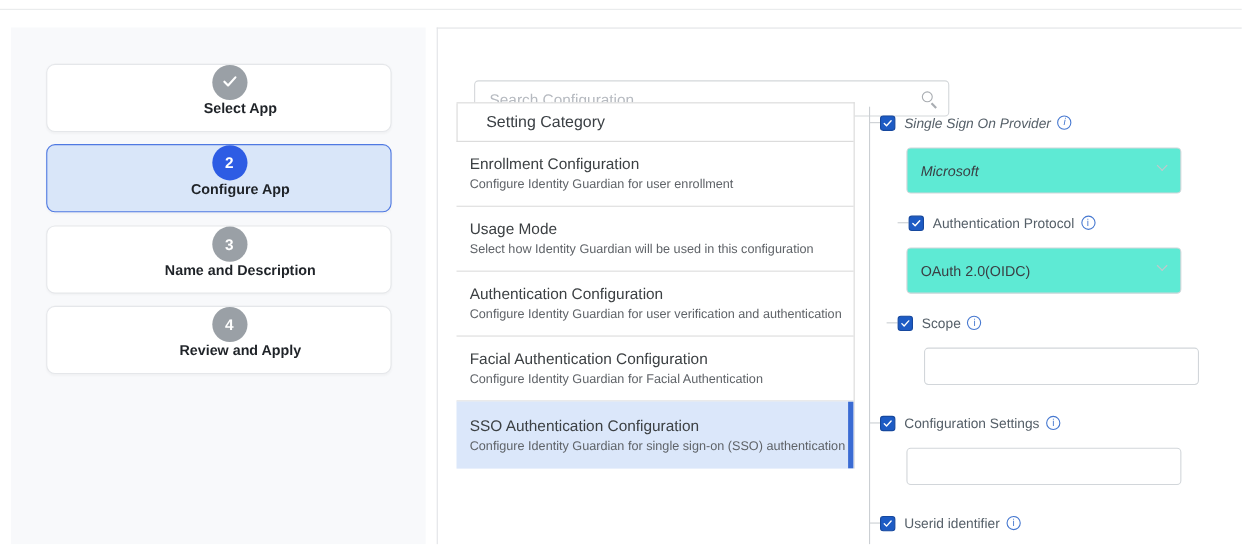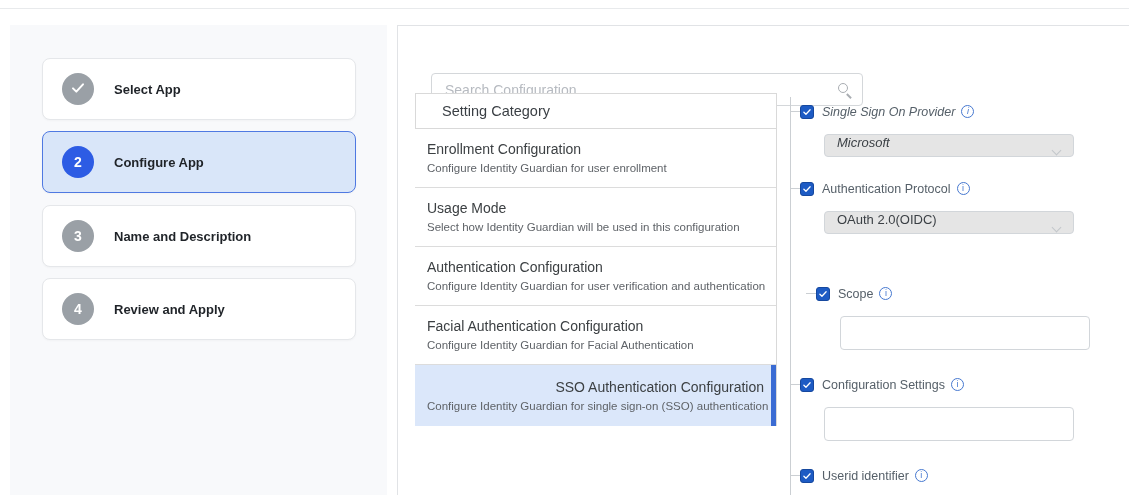--- a/index.html
+++ b/index.html
@@ -7,21 +7,21 @@
   body { font-family:"Liberation Sans", sans-serif; }
   #root { position:relative; width:1129px; height:495px; background:#fff; overflow:hidden; }
 
   
   .topline { position:absolute; left:0; top:8px; width:1129px; height:1px; background:#e8eaec; }
 
   
   .steps-panel { position:absolute; left:10px; top:25px; width:377px; height:470px; background:#f8f9fb; }
   .step-card { position:absolute; left:32px; width:314px; height:62px; background:#fff;
                border:1px solid #e5e7ea; border-radius:8px; display:flex; align-items:center;
-               padding-left:19px; cursor:pointer; box-shadow:0 1px 2px rgba(0,0,0,0.03); }
+               padding-left:19px; cursor:pointer; box-shadow:0 1px 2px rgba(0,0,0,0.03);flex-direction:column; }
   .step-card:nth-of-type(1){ top:33px; }
   .step-card:nth-of-type(2){ top:106px; }
   .step-card:nth-of-type(3){ top:180px; }
   .step-card:nth-of-type(4){ top:253px; }
   .step-card.active { background:#d9e6f9; border-color:#4f79e2; }
   .step-circle { width:32px; height:32px; border-radius:50%; background:#9aa0a6; color:#fff;
                  display:flex; align-items:center; justify-content:center;
                  font-size:14px; font-weight:bold; flex:0 0 32px; }
   .step-card.active .step-circle { background:#2d5ce4; }
   .step-label { margin-left:20px; font-size:13px; font-weight:bold; color:#1f2328; }
@@ -42,45 +42,45 @@
   .search-icon::after { content:""; position:absolute; left:8px; top:9px; width:6px; height:1.5px;
                         background:#a9adb2; transform:rotate(45deg); transform-origin:left center; }
 
   
   .settings-list { position:absolute; left:415px; top:93px; width:362px;
                    border-top:1px solid #d9d9d9; border-right:1px solid #d9d9d9; background:#fff; }
   .list-header { height:35px; line-height:34px; padding-left:26px; font-size:14.5px; font-weight:500;
                  color:#3a3f44; border-left:1px solid #d9d9d9; border-bottom:1px solid #d9d9d9; }
   .list-item { position:relative; height:59px; padding:12px 12px 0; border-bottom:1px solid #dcdcdc;
                cursor:pointer; overflow:hidden; }
-  .list-item:last-child { height:61px; border-bottom:none; padding-top:14px;text-align:right; }
+  .list-item:last-child { height:61px; border-bottom:none; padding-top:14px; }
   .list-item.selected { background:#dbe7fa; }
   .item-title { font-size:14px; color:#3c4043; white-space:nowrap; }
   .item-desc { margin-top:5px; font-size:11.5px; color:#5f6368; white-space:nowrap; }
   .sel-bar { display:none; position:absolute; right:0; top:0; width:5px; height:100%; background:#3a6bd3; }
   .list-item.selected .sel-bar { display:block; }
 
   
   .tree-trunk { position:absolute; left:790px; top:97px; width:1px; height:398px; background:#cbcfd3; }
   .field-group { position:absolute; left:790px; width:310px; height:72px; }
   #form-area .field-group:nth-of-type(1){ top:104px;font-style:italic; }
-  #form-area .field-group:nth-of-type(2){ top:181px; }
+  #form-area .field-group:nth-of-type(2){ top:195px;padding-left:26px; }
   #form-area .field-group:nth-of-type(3){ top:286px;margin-left:16px; }
   #form-area .field-group:nth-of-type(4){ top:377px; }
   #form-area .field-group:nth-of-type(5){ top:468px; }
   .field-row { display:flex; align-items:center; height:15px; }
   .connector { width:10px; height:1px; background:#cbcfd3; flex:0 0 10px; }
   .checkbox { width:14px; height:14px; background:#1d5bc4; border:1px solid #16489e; border-radius:3px;
               display:flex; align-items:center; justify-content:center; cursor:pointer; flex:0 0 14px; }
   .field-label { margin-left:8px; font-size:12.5px; color:#566069; white-space:nowrap; }
   .info-icon { margin-left:6px; width:13px; height:13px; border:1px solid #4678d0; border-radius:50%;
                color:#4678d0; font-size:9px; line-height:11px; text-align:center; display:inline-block;
                cursor:pointer; flex:0 0 13px; }
-  .select-box { position:absolute; left:34px; top:30px; width:250px; height:23px; background:#e5e5e5;
-                border:1px solid #d2d6da; border-radius:4px; display:flex; align-items:flex-start;
+  .select-box { position:absolute; left:34px; top:30px; width:250px; height:42px; background:#5eead4;
+                border:1px solid #d2d6da; border-radius:4px; display:flex; align-items:center;
                 padding-left:12px; font-size:13px; color:#3a3f44; cursor:pointer; }
   .chevron { position:absolute; right:13px; top:12px; width:7px; height:7px;
              border-right:1.5px solid #c3c7cb; border-bottom:1.5px solid #c3c7cb; transform:rotate(45deg); }
   .text-box { position:absolute; left:34px; top:30px; width:250px; height:34px; background:#fff;
               border:1px solid #d2d6da; border-radius:4px; outline:none; padding:0 12px; font-size:13px;
               color:#3a3f44; font-family:"Liberation Sans", sans-serif; }
 </style>
 </head>
 <body>
 

